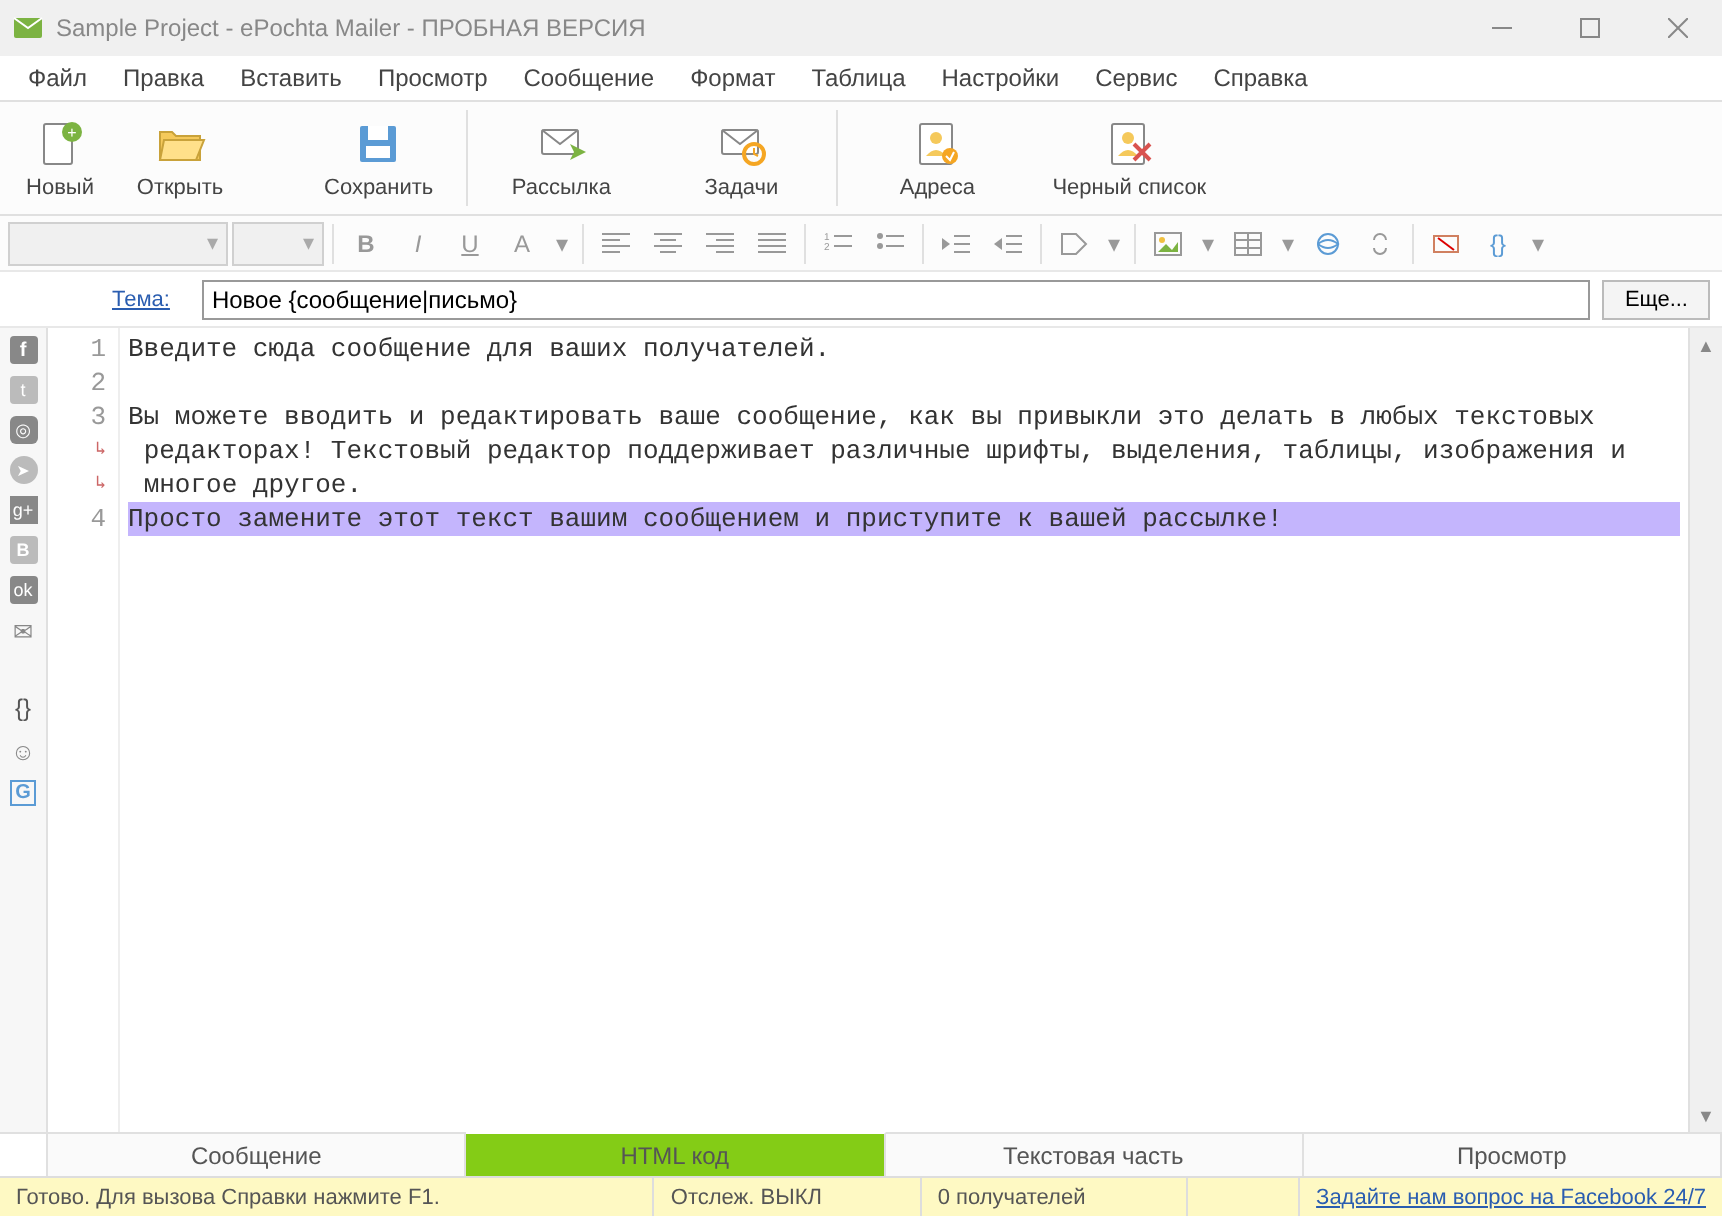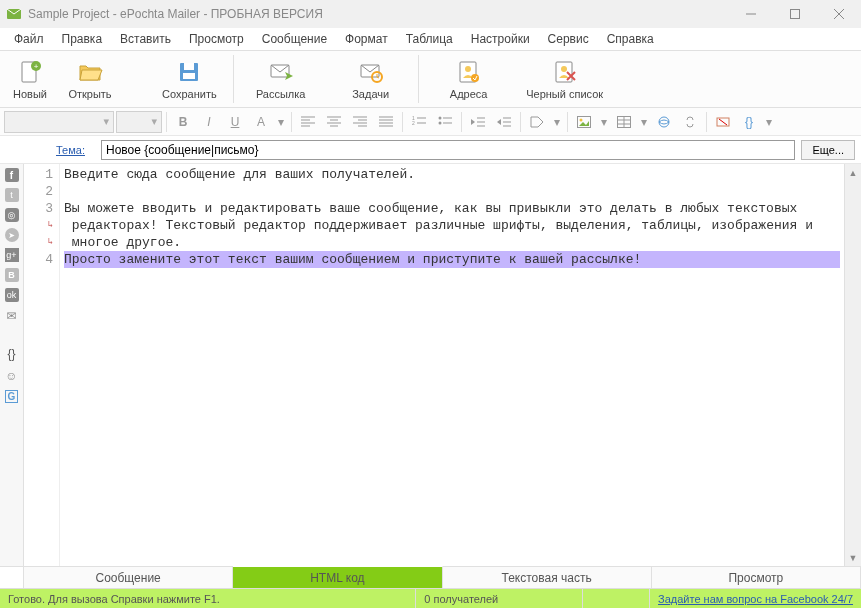--- a/index.html
+++ b/index.html
@@ -33,21 +33,21 @@
 .gutter { width: 36px; background: #fff; color: #999; text-align: right; padding: 2px 6px 2px 2px; line-height: 17px; border-right: 1px solid #eee; }
 .gutter .wrap { color: #c66; font-size: 9px; }
 .code { flex: 1; padding: 2px 4px; line-height: 17px; color: #333; white-space: pre-wrap; word-break: break-word; }
 .code .hl { background: #c4b5fd; display: block; }
 .scrollbar-v { width: 17px; background: #f0f0f0; border-left: 1px solid #e0e0e0; position: relative; }
 .scroll-arrow { height: 17px; display:flex; align-items:center; justify-content:center; color:#888; font-size:9px; }
 .tabsrow { height: 22px; display: flex; border-top: 1px solid #e0e0e0; background: #fff; }
 .tabsrow .spacer { width: 24px; border-right:1px solid #e0e0e0; }
 .btab { flex: 1; display: flex; align-items: center; justify-content: center; border-right: 1px solid #e0e0e0; color: #555; font-size: 12px; background: #fafafa; }
 .btab.active { background: #84cc16; font-weight: normal; border-top: 1px solid #fff; margin-top:-1px; }
-.statusbar { height: 20px; display: flex; align-items: center; background: #bef264; border-top: 1px solid #ddd; font-size: 11px; color: #555; }
+.statusbar { height: 20px; display: flex; align-items: center; background: #fef9c3; border-top: 1px solid #ddd; font-size: 11px; color: #555; }
 .statusbar > div { padding: 0 8px; border-right: 1px solid #ddd; height: 100%; display: flex; align-items: center; }
 .statusbar .link { color: #2a5db0; text-decoration: underline; border-right: none; margin-left: auto; }
 svg { display: block; }
 </style>
 </head>
 <body>
 
 <div class="titlebar">
   <span class="titlebar-icon">
     <svg viewBox="0 0 16 16">
@@ -339,16 +339,17 @@
 <div class="tabsrow" id="tabs">
   <div class="spacer"></div>
 <div class="btab">Сообщение</div>
     <div class="btab active">HTML код</div>
     <div class="btab">Текстовая часть</div>
     <div class="btab">Просмотр</div>
   </div>
 
 <div class="statusbar">
   <div style="flex:1.6">Готово. Для вызова Справки нажмите F1.</div>
+  <div style="flex:0.6">Отслеж. ВЫКЛ</div>
   <div style="flex:0.6">0 получателей</div>
   <div style="flex:0.2;border-right:1px solid #ddd"></div>
   <div class="link">Задайте нам вопрос на Facebook 24/7</div>
 </div>
 
 </body></html>

